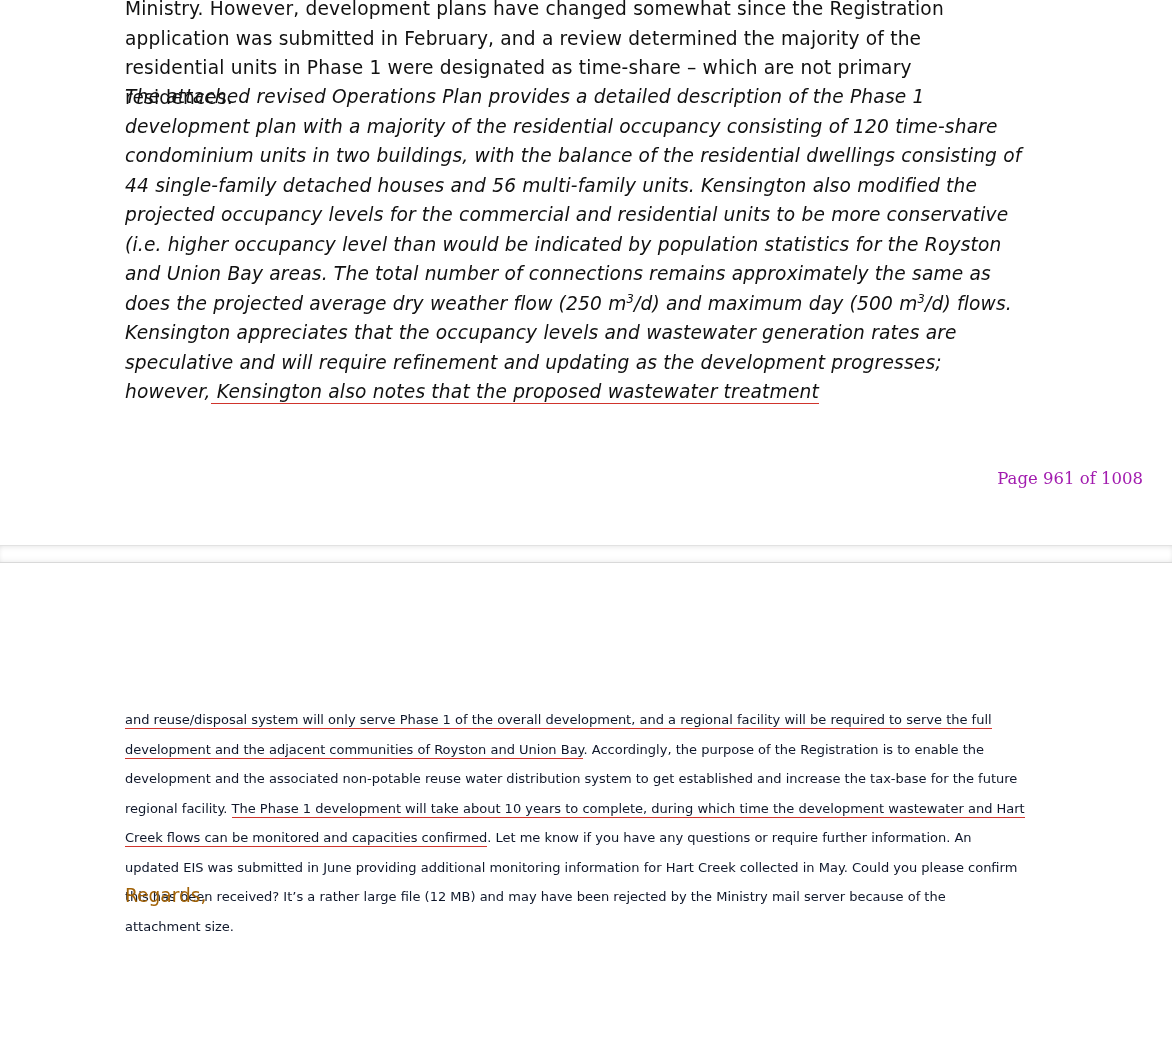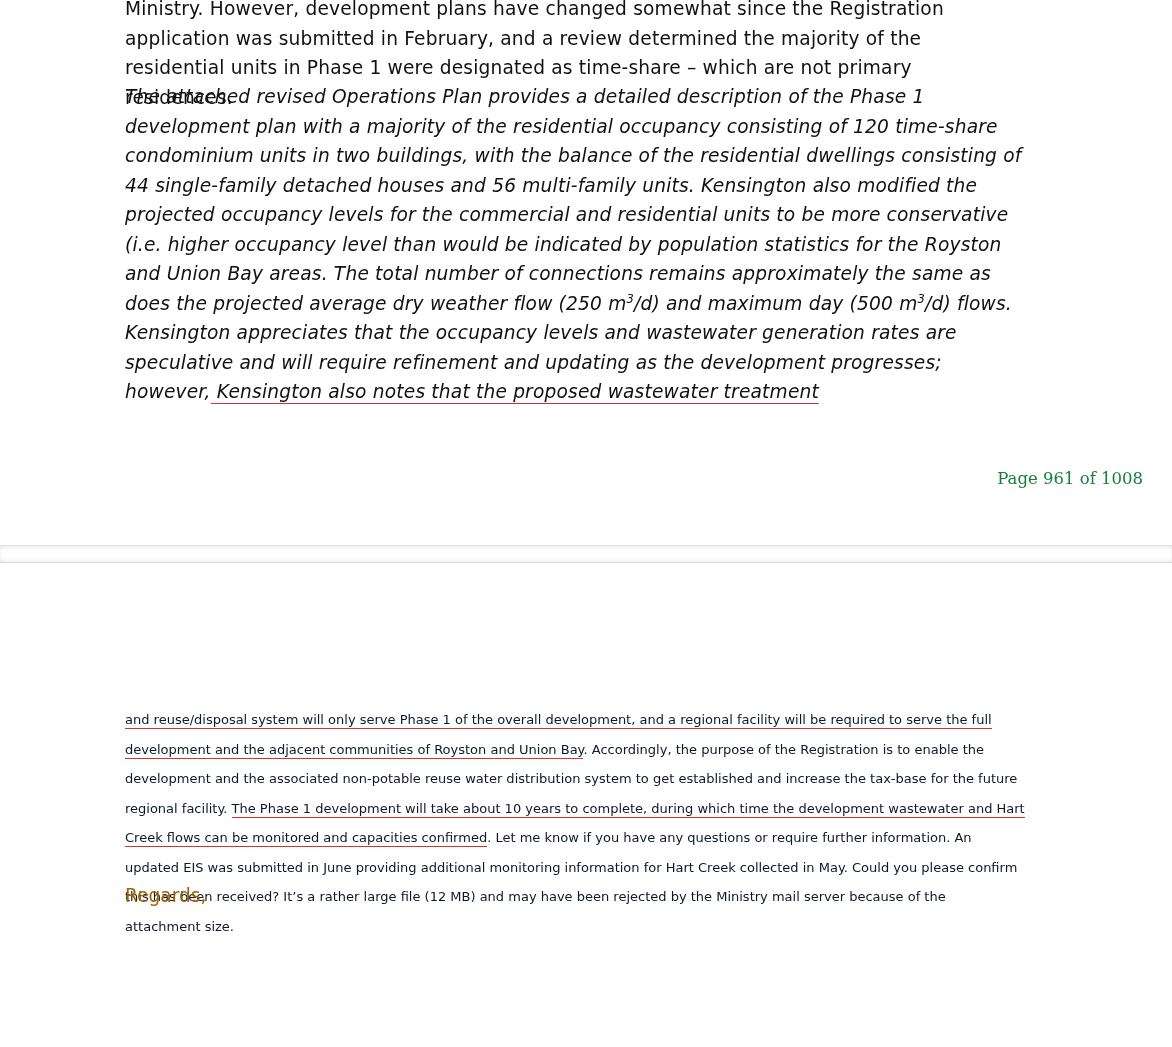--- a/index.html
+++ b/index.html
@@ -59,21 +59,21 @@
   .ul-red {
     border-bottom: 1.4px solid #d0342c;
     padding-bottom: 1px;
   }
   .page-number {
     position: absolute;
     right: 29px;
     top: 469px;
     font-family: "DejaVu Serif", serif;
     font-size: 16.5px;
-    color: #15803d;
+    color: #a21caf;
   }
   .p-lower {
     position: absolute;
     left: 125px;
     top: 142px;
     width: 900px;
     font-size: 13px;
     line-height: 29.5px;
     color: #0f172a;
   }

